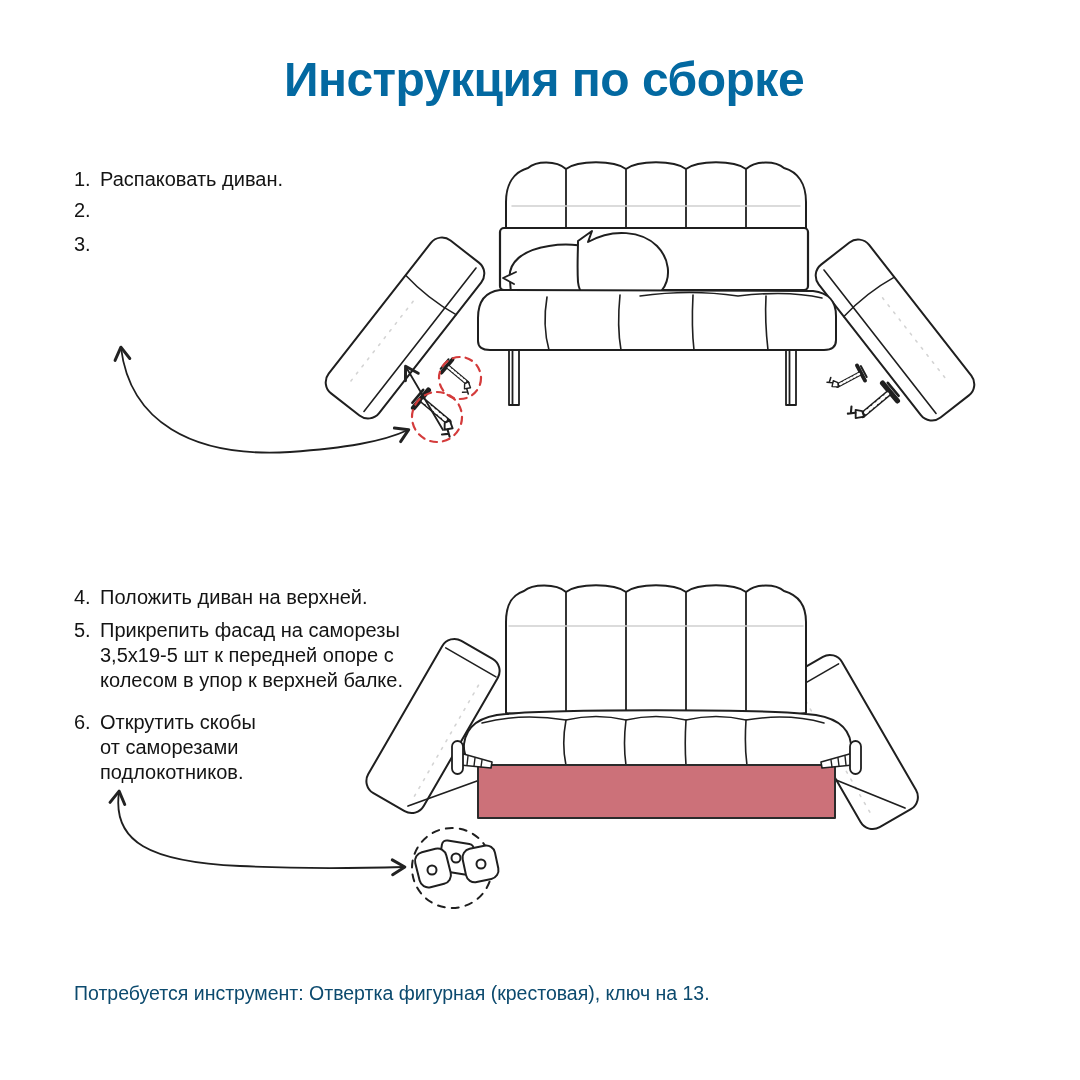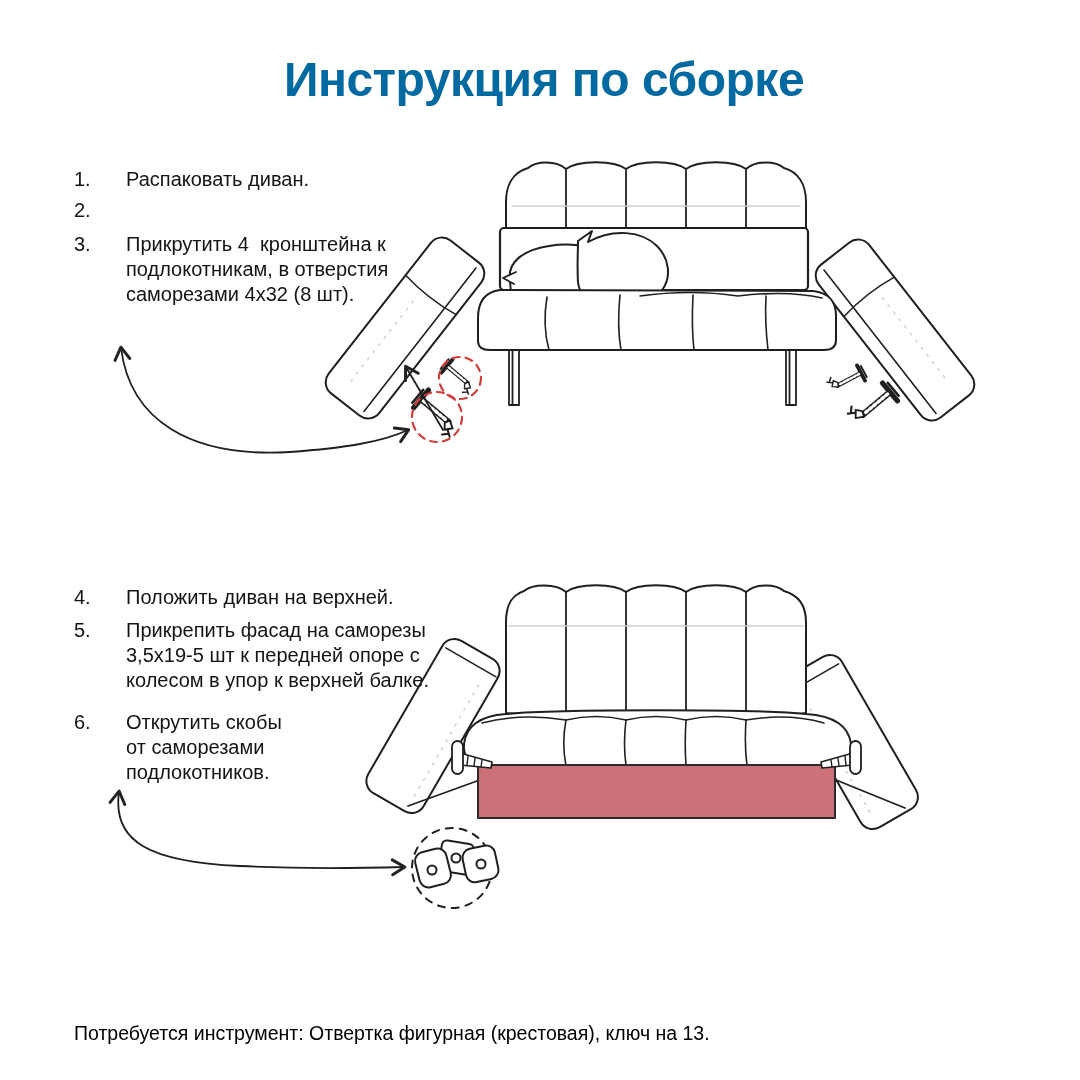--- a/index.html
+++ b/index.html
@@ -11,28 +11,28 @@
   .title{
     position:absolute;left:4px;top:54px;width:1080px;margin:0;
     text-align:center;font-size:48px;line-height:52px;font-weight:700;
     letter-spacing:-0.5px;color:#0369a1;
   }
   .steps{position:absolute;left:74px;width:470px;font-size:20px;line-height:25px;}
   .steps.g1{top:167px;}
   .steps.g2{top:585px;}
   .step{display:flex;}
   .step .num{flex:none;width:26px;}
-  .step .txt{white-space:pre-line;margin-left:26px;}
+  .step .txt{white-space:pre-line;}
   .mb6{margin-bottom:6px;}
   .mb9{margin-bottom:9px;}
   .mb8{margin-bottom:8px;}
   .mb17{margin-bottom:17px;}
   .tools-note{
-    position:absolute;left:74px;top:1021px;width:900px;
-    font-size:19.5px;line-height:25px;color:#000000;
+    position:absolute;left:74px;top:981px;width:900px;
+    font-size:19.5px;line-height:25px;color:#0c4a6e;
   }
 </style>
 </head>
 <body>
 
 <div class="page">
 
   <svg class="art" viewBox="0 0 1080 1080">
     <defs>
       <marker id="ah" viewBox="0 0 12 12" refX="9" refY="6" markerWidth="11" markerHeight="11" orient="auto-start-reverse">
@@ -182,23 +182,20 @@
   <div class="steps g1">
     <div class="step mb6">
       <span class="num">1.</span>
       <span class="txt">Распаковать диван.</span>
     </div>
     <div class="step mb9">
       <span class="num">2.</span>
     </div>
     <div class="step">
       <span class="num">3.</span>
-      <span class="txt">Прикрутить 4&nbsp; кронштейна к
-подлокотникам, в отверстия
-саморезами 4х32 (8 шт).</span>
     </div>
   </div>
 
   <div class="steps g2">
     <div class="step mb8">
       <span class="num">4.</span>
       <span class="txt">Положить диван на верхней.</span>
     </div>
     <div class="step mb17">
       <span class="num">5.</span>

